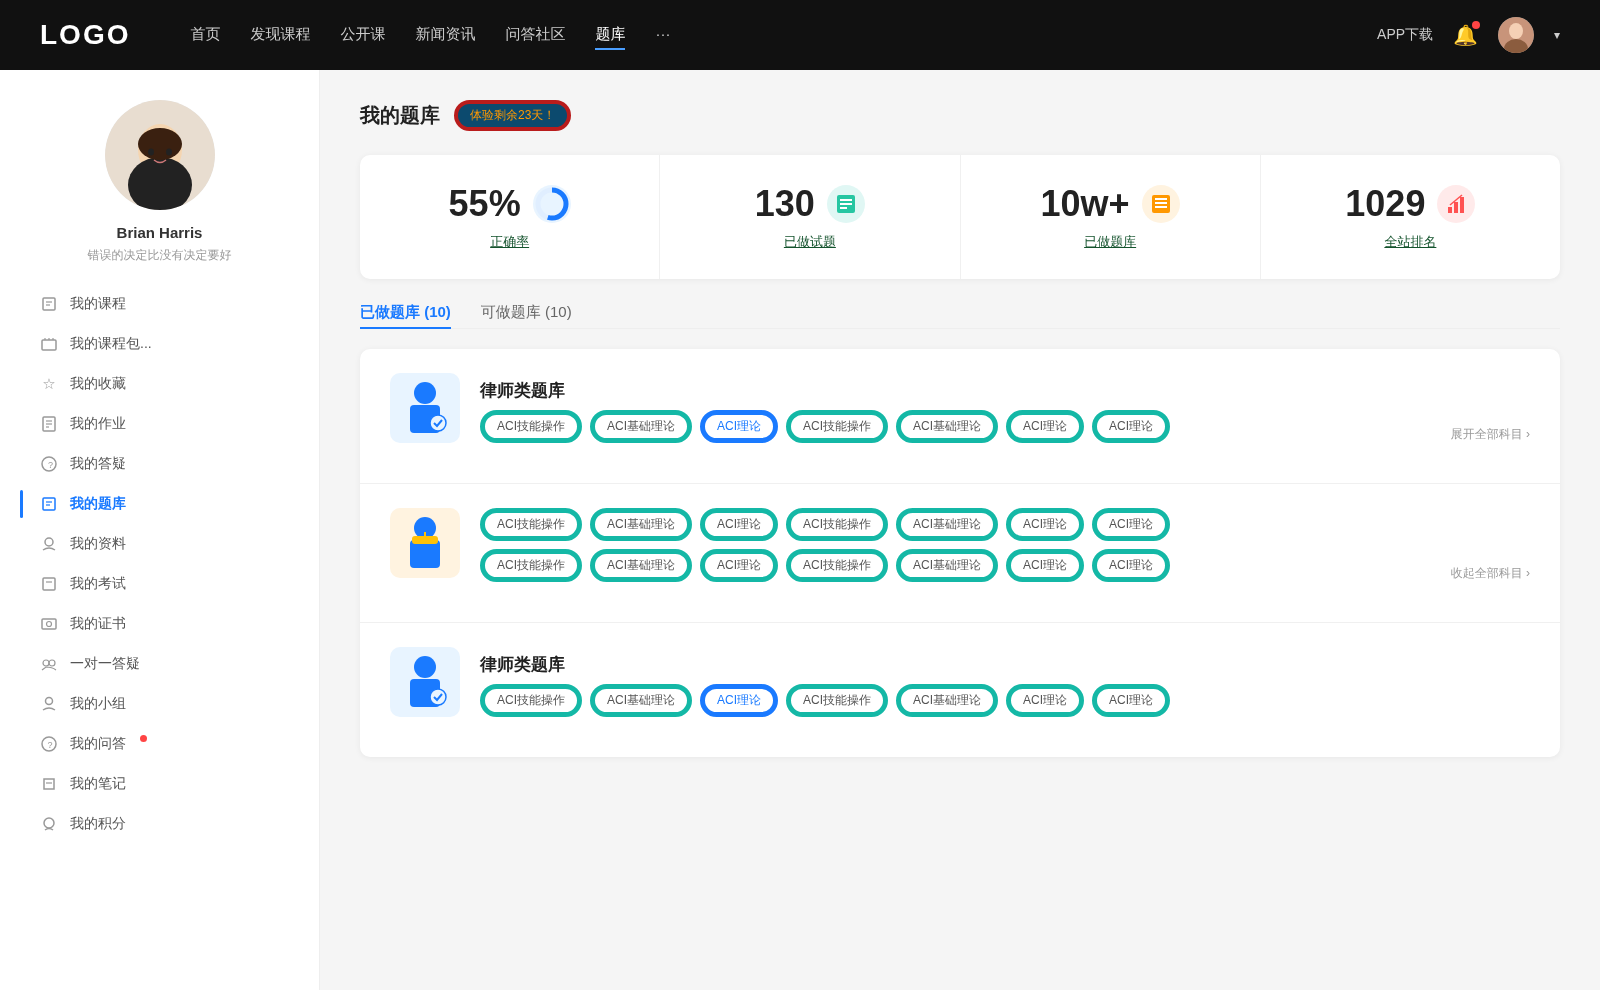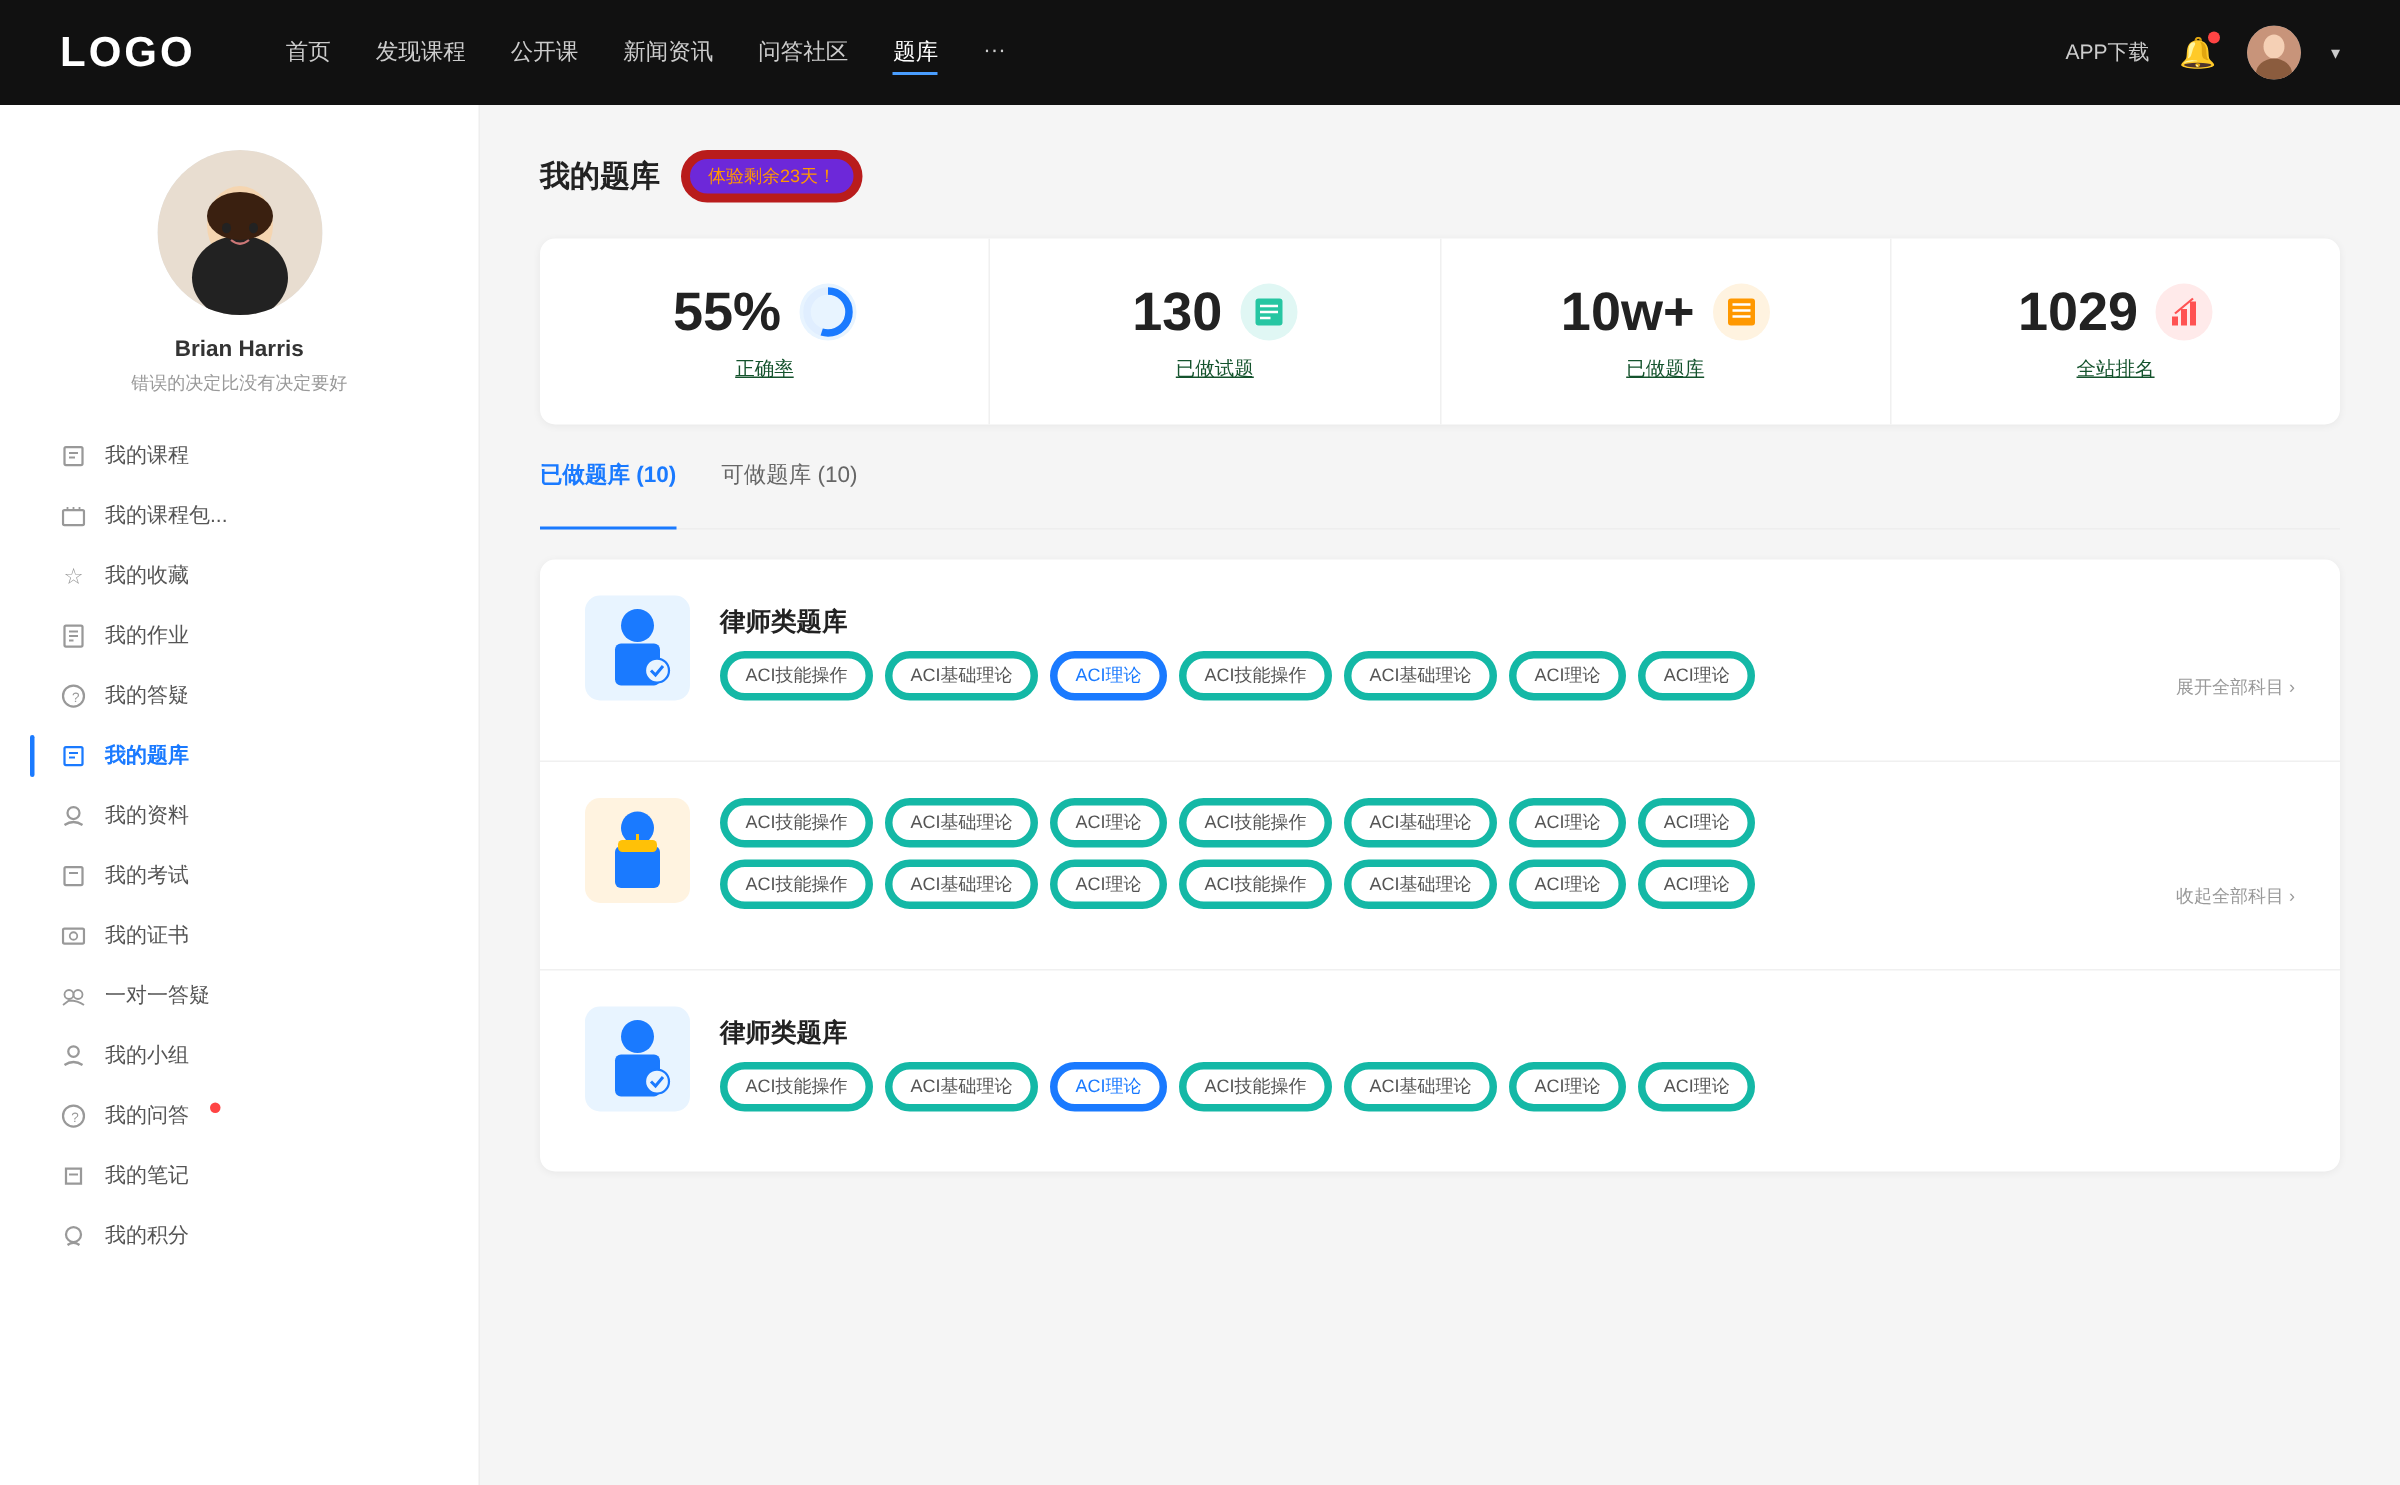--- a/index.html
+++ b/index.html
@@ -182,23 +182,23 @@
       align-items: center;
       gap: 14px;
       margin-bottom: 24px;
     }
     .page-title {
       font-size: 20px;
       font-weight: 700;
       color: #222;
     }
     .trial-badge {
-      background: #6d28d9;
+      background: #0c4a6e;
       color: #ff9800;
-      border: 6px solid #b91c1c;
+      border: 4px solid #b91c1c;
       border-radius: 20px;
       padding: 3px 12px;
       font-size: 12px;
     }
 
     
     .stats-row {
       display: flex;
       gap: 0;
       background: #fff;
@@ -251,21 +251,21 @@
       display: flex;
       gap: 30px;
       margin-bottom: 20px;
       border-bottom: 1px solid #eee;
       padding-bottom: 0;
     }
     .tab {
       font-size: 15px;
       color: #666;
       cursor: pointer;
-      padding-bottom: 26px;
+      padding-bottom: 6px;
       position: relative;
     }
     .tab.active {
       color: #1a7aff;
       font-weight: 600;
     }
     .tab.active::after {
       content: '';
       position: absolute;
       bottom: -1px;

